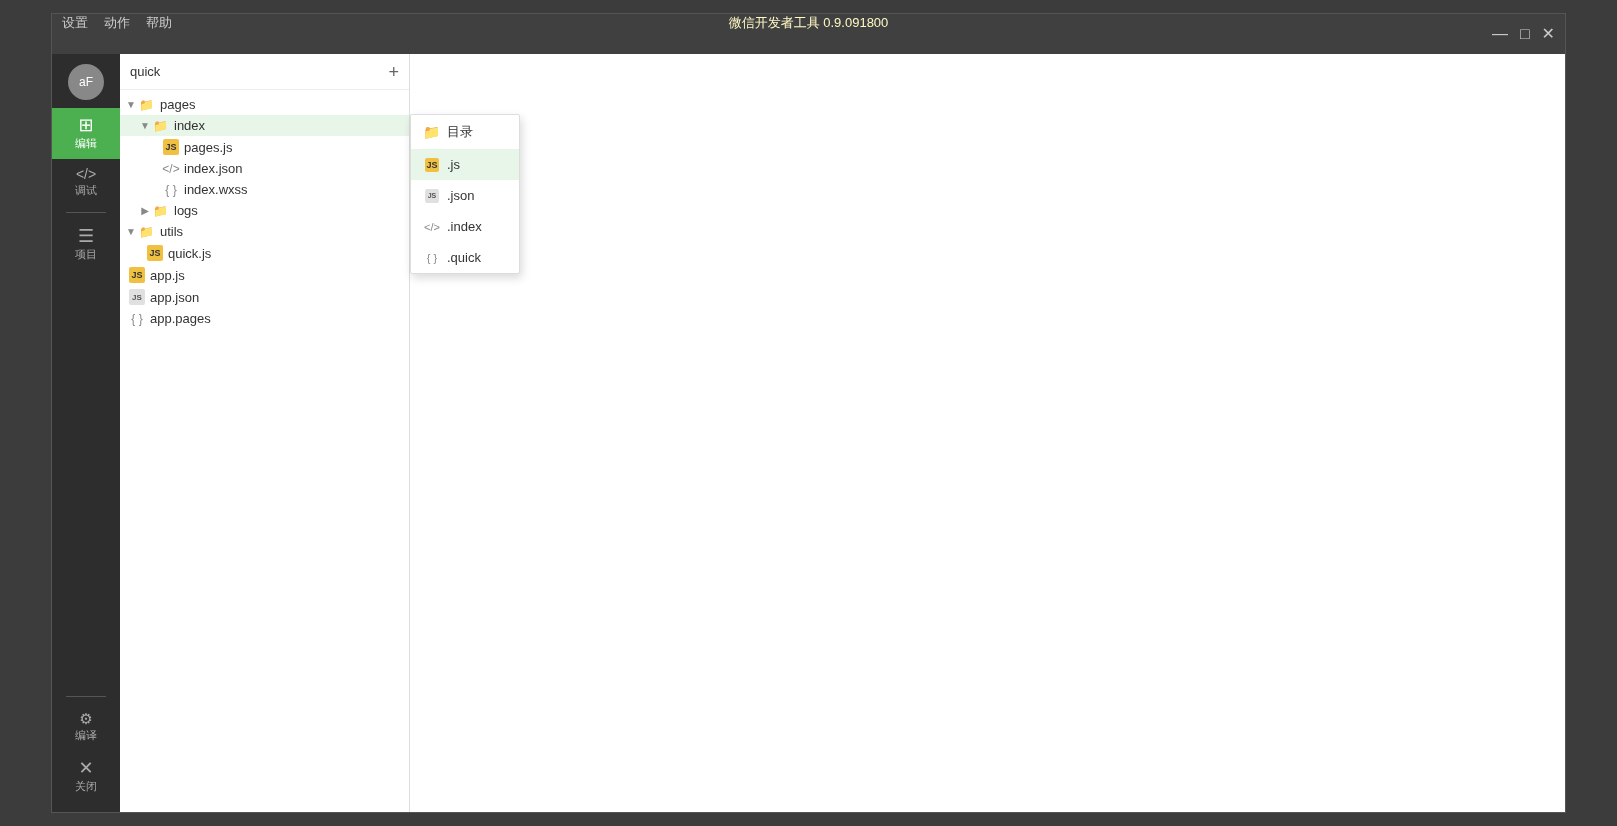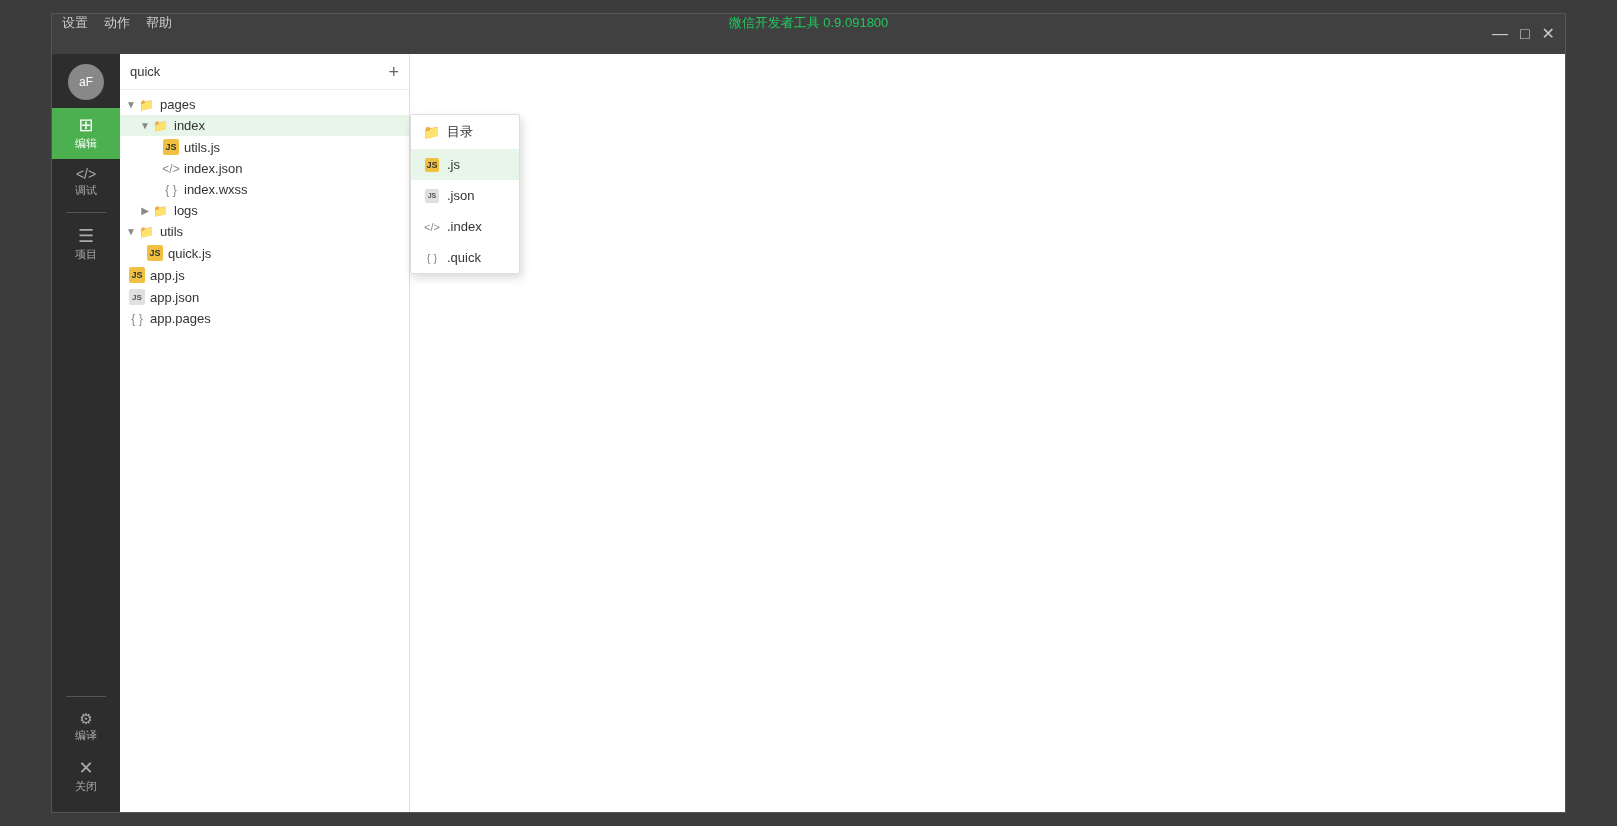--- a/index.html
+++ b/index.html
@@ -34,21 +34,21 @@
       display: flex;
       gap: 16px;
       color: #ccc;
       font-size: 13px;
     }
     .titlebar-menu span {
       cursor: pointer;
       color: #ccc;
     }
     .titlebar-title {
-      color: #22c55e;
+      color: #fef9c3;
       font-size: 13px;
       position: absolute;
       left: 50%;
       transform: translateX(-50%);
     }
     .titlebar-controls {
       display: flex;
       gap: 12px;
       align-items: center;
     }
@@ -327,21 +327,21 @@
           <span class="file-icon folder-icon">📁</span>
           <span>index</span>
         </div>
 
         <div class="tree-item">
           <span class="indent" style="width:38px;"></span>
           <span class="arrow" style="width:4px;"></span>
           <span class="file-icon">
               <span class="js-icon">JS</span>
             </span>
-          <span>utils.js</span>
+          <span>pages.js</span>
         </div>
 
         <div class="tree-item">
           <span class="indent" style="width:38px;"></span>
           <span class="arrow" style="width:4px;"></span>
           <span class="file-icon wxml-icon" style="color:#888;font-size:12px;">&lt;/&gt;</span>
           <span>index.json</span>
         </div>
 
         <div class="tree-item">

